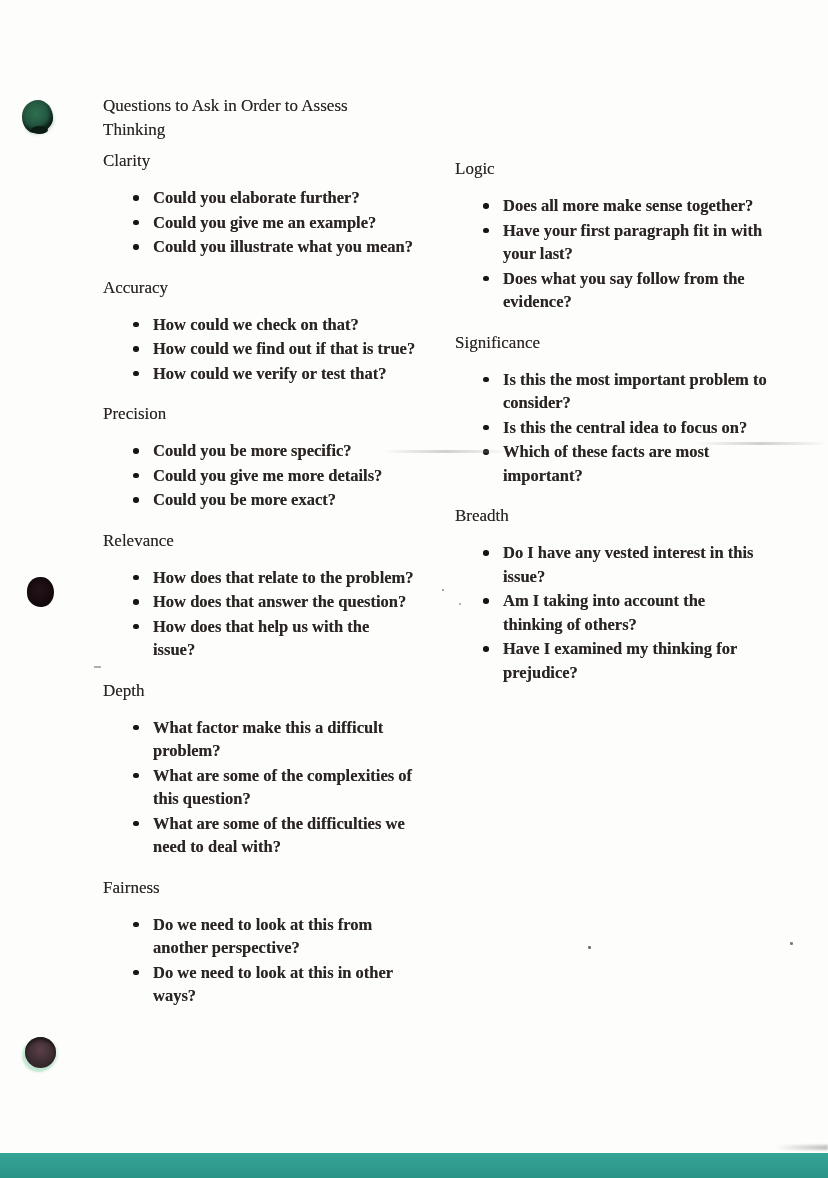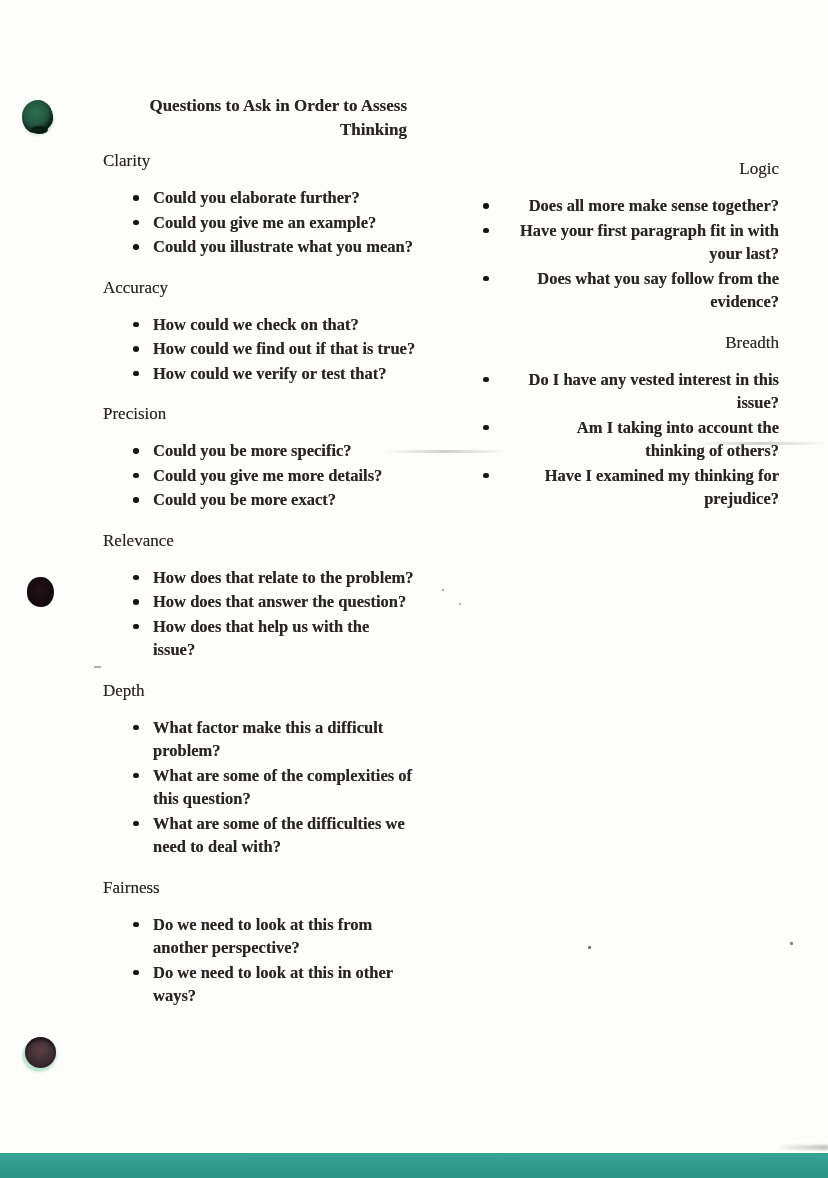--- a/index.html
+++ b/index.html
@@ -15,28 +15,28 @@
     font-family: "Liberation Serif", serif;
     color: #2a2522;
     overflow: hidden;
     text-shadow: 0 0 0.5px rgba(45, 40, 35, 0.55);
   }
   .title {
     position: absolute;
     left: 103px;
     top: 94px;
     width: 304px;
-    text-align: right;
+    text-align: left;
     font-size: 17px;
     line-height: 24px;
-    font-weight: 700;
+    font-weight: 400;
   }
   .col { position: absolute; }
   .col-left  { left: 103px; top: 150px; width: 318px; }
-  .col-right { left: 455px; top: 158px; width: 324px; text-align: right; }
+  .col-right { left: 455px; top: 158px; width: 324px; }
   .sec h2 {
     font-size: 17px;
     font-weight: 400;
     margin: 18px 0 0 0;
     line-height: 22px;
   }
   .sec:first-child h2 { margin-top: 0; }
   .q-list {
     list-style: none;
     margin: 14px 0 18px 0;
@@ -194,20 +194,30 @@
       <h2>Logic</h2>
       <ul class="q-list">
         <li class="q">Does all more make sense together?</li>
         <li class="q">Have your first paragraph fit in with
 your last?</li>
         <li class="q">Does what you say follow from the
 evidence?</li>
       </ul>
     </section>
 
+    <section class="sec">
+      <h2>Significance</h2>
+      <ul class="q-list">
+        <li class="q">Is this the most important problem to
+consider?</li>
+        <li class="q">Is this the central idea to focus on?</li>
+        <li class="q">Which of these facts are most
+important?</li>
+      </ul>
+    </section>
 
     <section class="sec">
       <h2>Breadth</h2>
       <ul class="q-list">
         <li class="q">Do I have any vested interest in this
 issue?</li>
         <li class="q">Am I taking into account the
 thinking of others?</li>
         <li class="q">Have I examined my thinking for
 prejudice?</li>

